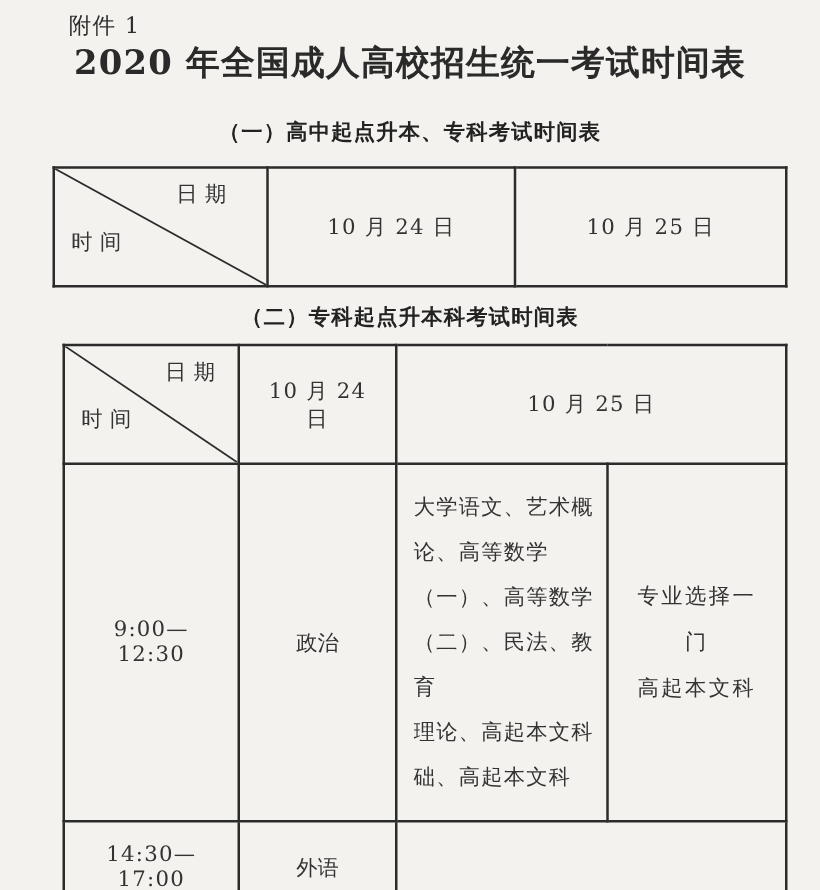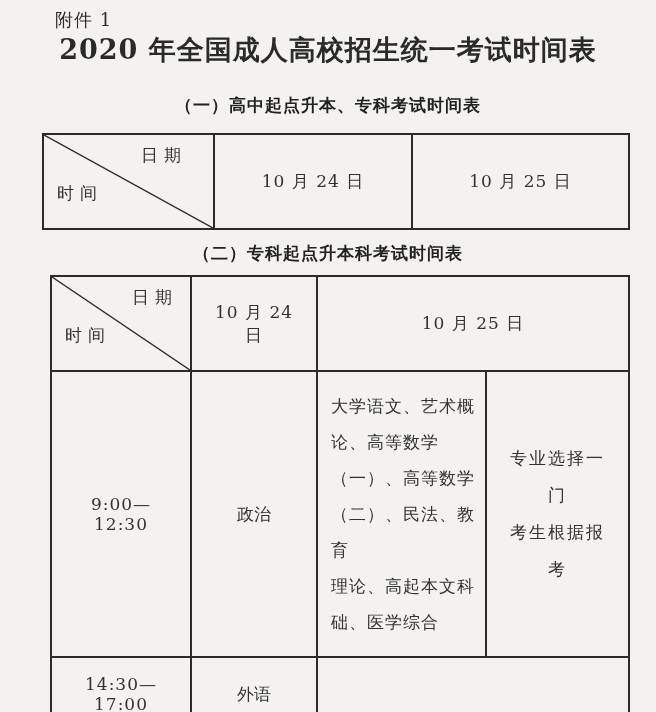--- a/index.html
+++ b/index.html
@@ -147,25 +147,25 @@
   </tr>
   <tr class="t2-row1">
     <td class="time-cell">9:00—12:30</td>
     <td>政治</td>
     <td class="subjects-cell">
       <div>大学语文、艺术概</div>
       <div>论、高等数学</div>
       <div>（一）、高等数学</div>
       <div>（二）、民法、教育</div>
       <div>理论、高起本文科</div>
-      <div>础、医学综合</div>
+      <div>础、高起本文科</div>
     </td>
     <td class="note-cell">
       <div>专业选择一门</div>
-      <div>考生根据报考</div>
+      <div>高起本文科</div>
     </td>
   </tr>
   <tr class="t2-row2">
     <td class="time-cell">14:30—17:00</td>
     <td>外语</td>
     <td colspan="2"></td>
   </tr>
 </tbody>
   </table>
 

